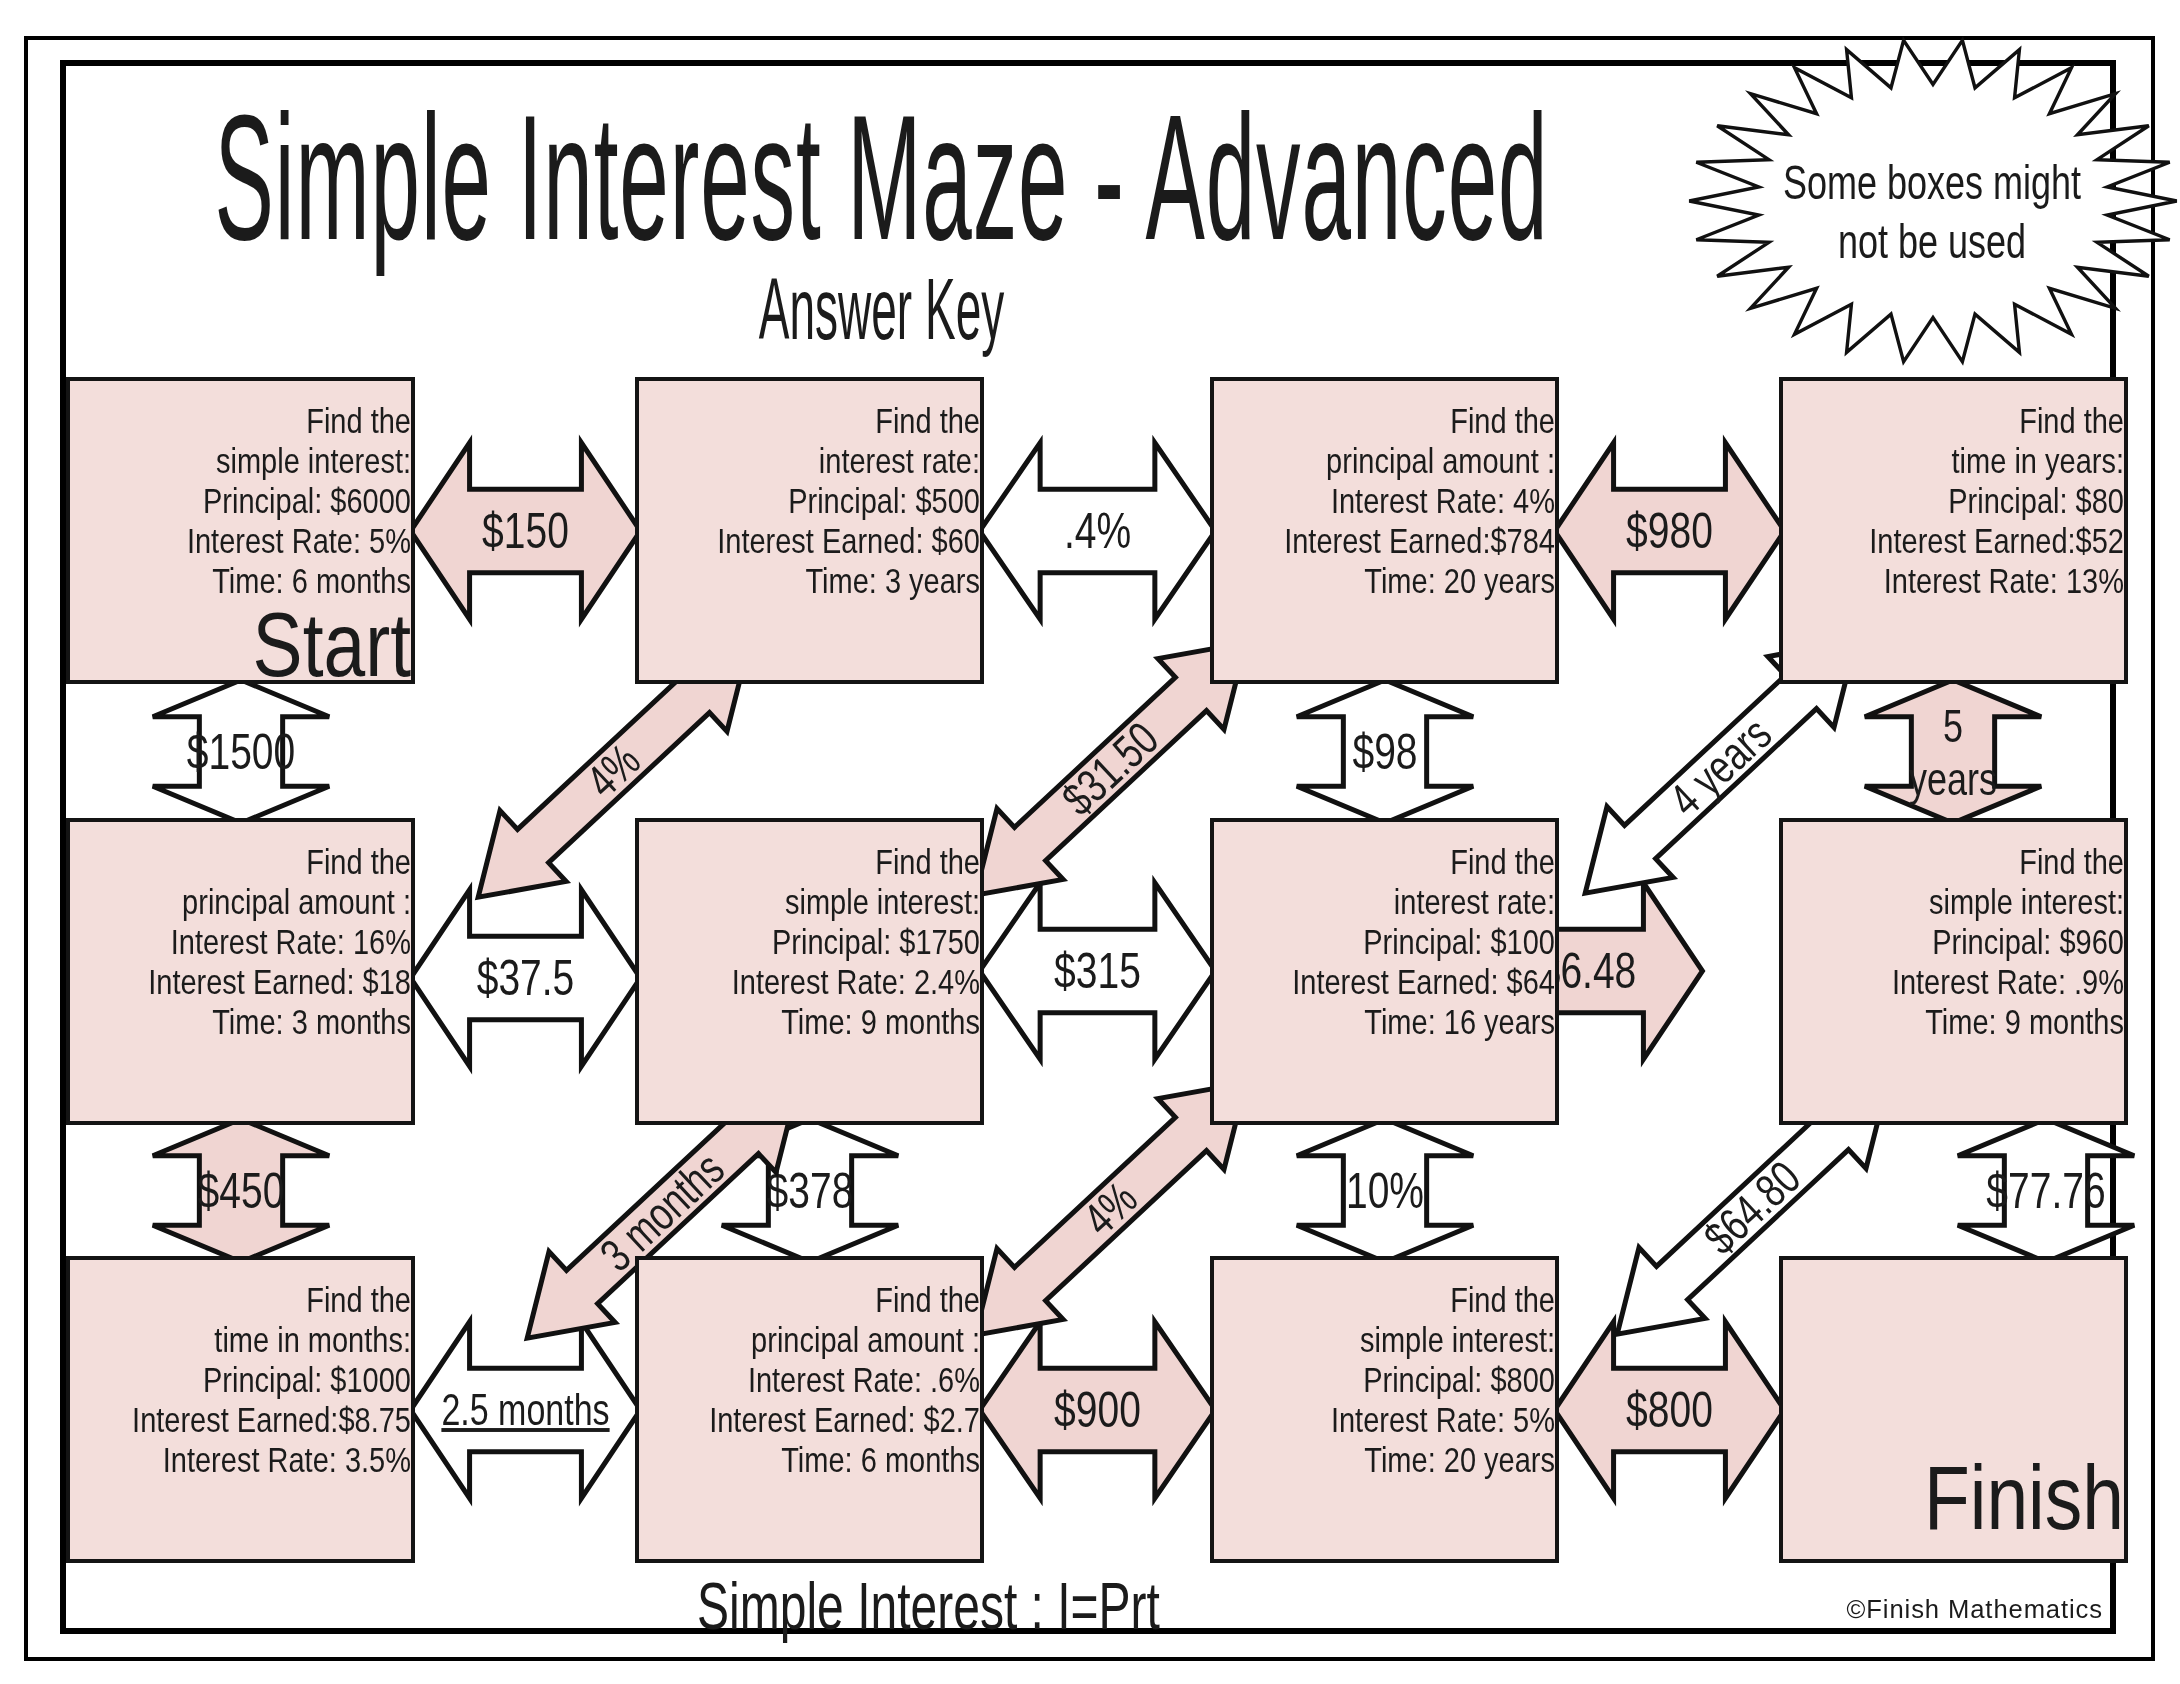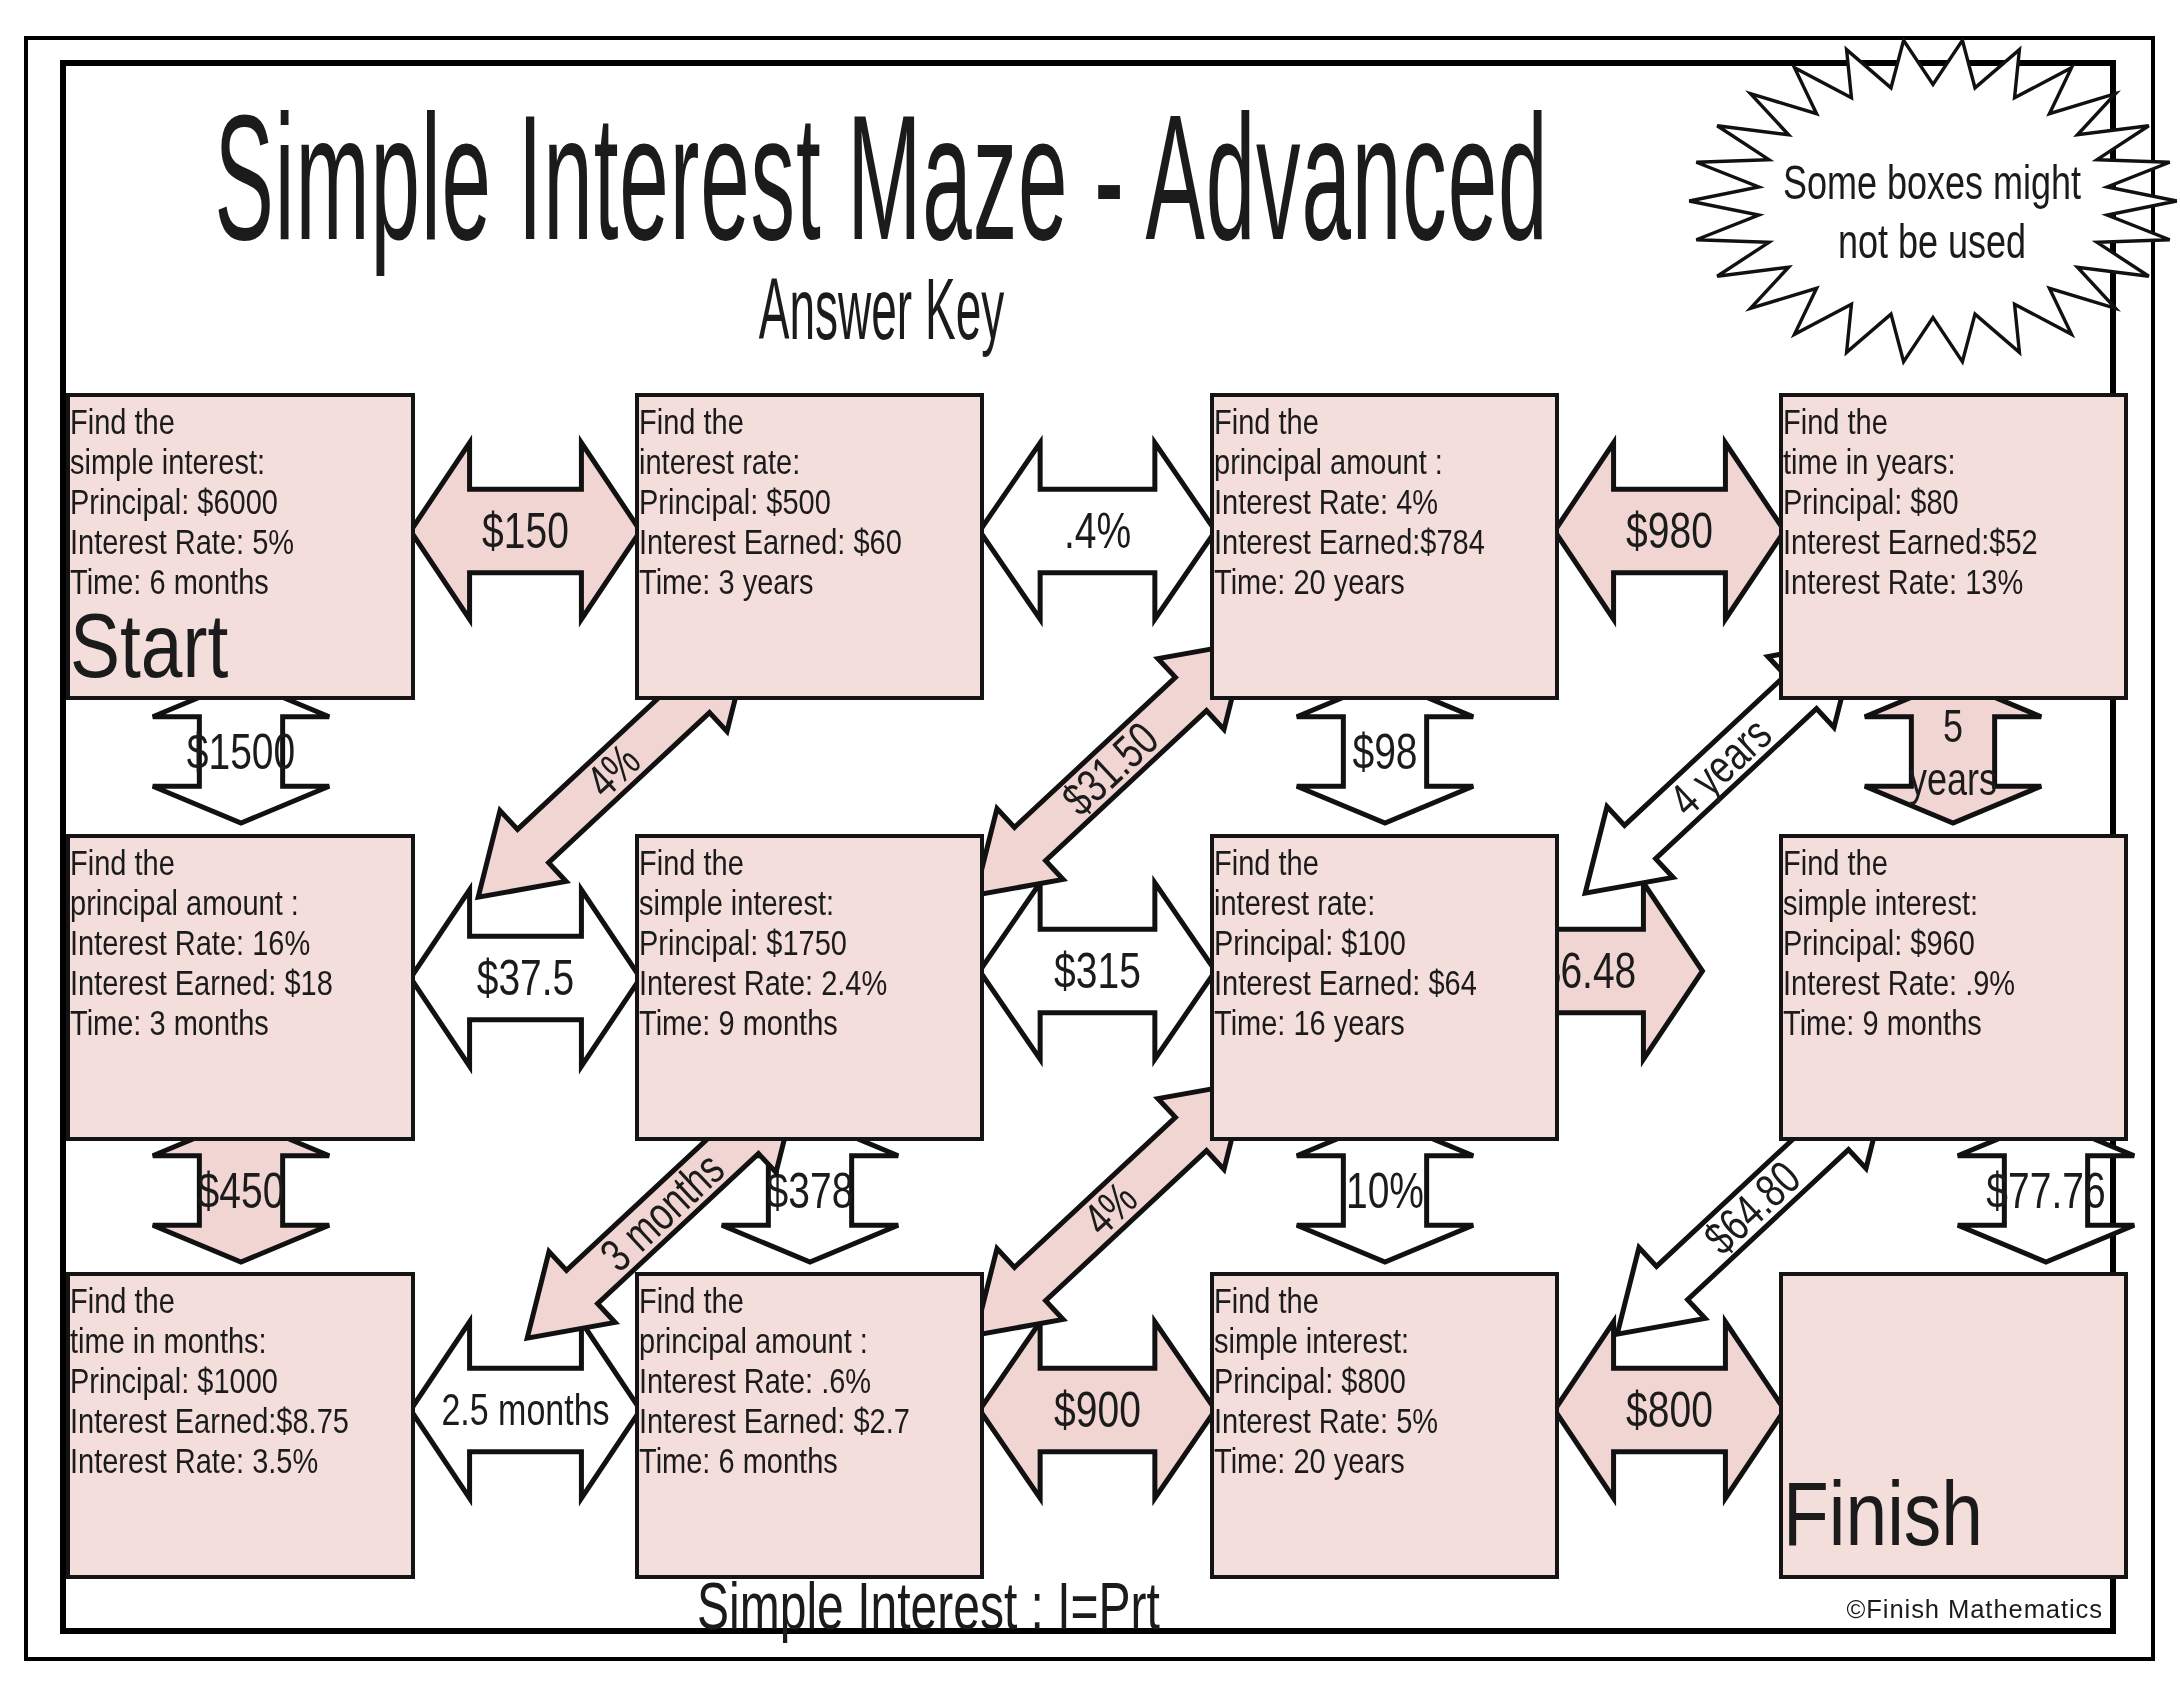--- a/index.html
+++ b/index.html
@@ -27,22 +27,22 @@
   .starburst polygon { fill:#ffffff; stroke:#111; stroke-width:4; }
   .burst-text {
     position:absolute; left:51px; top:119px; width:392px; text-align:center;
     font-size:36px; line-height:44px; transform:scaleY(1.35); transform-origin:center top;
     white-space:pre-line;
   }
 
   .box {
     position:absolute; width:349px; height:307px;
     background:#f3dedb; border:4.3px solid #141414;
-    display:flex; flex-direction:column; align-items:flex-start;
-    padding-top:5px; z-index:2;margin-top:16px;
+    display:flex; flex-direction:column; align-items:flex-end;
+    padding-top:20px; z-index:2;
   }
   .box .line { font-size:29px; line-height:40px; transform:scaleY(1.22); white-space:nowrap; }
   .box .big  { font-size:75px; line-height:82px; margin-top:3.4px; transform:scaleY(1.2); }
   .box--finish { justify-content:flex-end; padding-bottom:20.4px; }
 
   .arrow { position:absolute; display:flex; align-items:center; justify-content:center; z-index:1; }
   .arrow svg { position:absolute; left:0; top:0; width:100%; height:100%; overflow:visible; }
   .arrow path { stroke:#111; stroke-width:5; vector-effect:non-scaling-stroke; }
   .arrow--pink  path { fill:#f0d5d2; }
   .arrow--white path { fill:#ffffff; }
@@ -202,21 +202,21 @@
         <path d="M2,80 L78,8 L78,46 L222,46 L222,8 L298,80 L222,152 L222,114 L78,114 L78,152 Z"></path>
       </svg>
     <span class="lbl">$315</span>
   </div>
   <div class="arrow arrow--h arrow--pink" style="left:1471px;top:873px;width:233px;height:196px;">
     <svg viewBox="0 0 300 160" preserveAspectRatio="none">
         <path d="M2,80 L78,8 L78,46 L222,46 L222,8 L298,80 L222,152 L222,114 L78,114 L78,152 Z"></path>
       </svg>
     <span class="lbl">$6.48</span>
   </div>
-  <div class="arrow arrow--h arrow--white" style="left:409px;top:1312px;width:233px;height:196px;">
+  <div class="arrow arrow--h arrow--white" style="left:409px;top:1312px;width:233px;height:196px;text-decoration:underline;">
     <svg viewBox="0 0 300 160" preserveAspectRatio="none">
         <path d="M2,80 L78,8 L78,46 L222,46 L222,8 L298,80 L222,152 L222,114 L78,114 L78,152 Z"></path>
       </svg>
     <span class="lbl" style="font-size:34px">2.5 months</span>
   </div>
   <div class="arrow arrow--h arrow--pink" style="left:978px;top:1312px;width:239px;height:196px;">
     <svg viewBox="0 0 300 160" preserveAspectRatio="none">
         <path d="M2,80 L78,8 L78,46 L222,46 L222,8 L298,80 L222,152 L222,114 L78,114 L78,152 Z"></path>
       </svg>
     <span class="lbl">$900</span>

